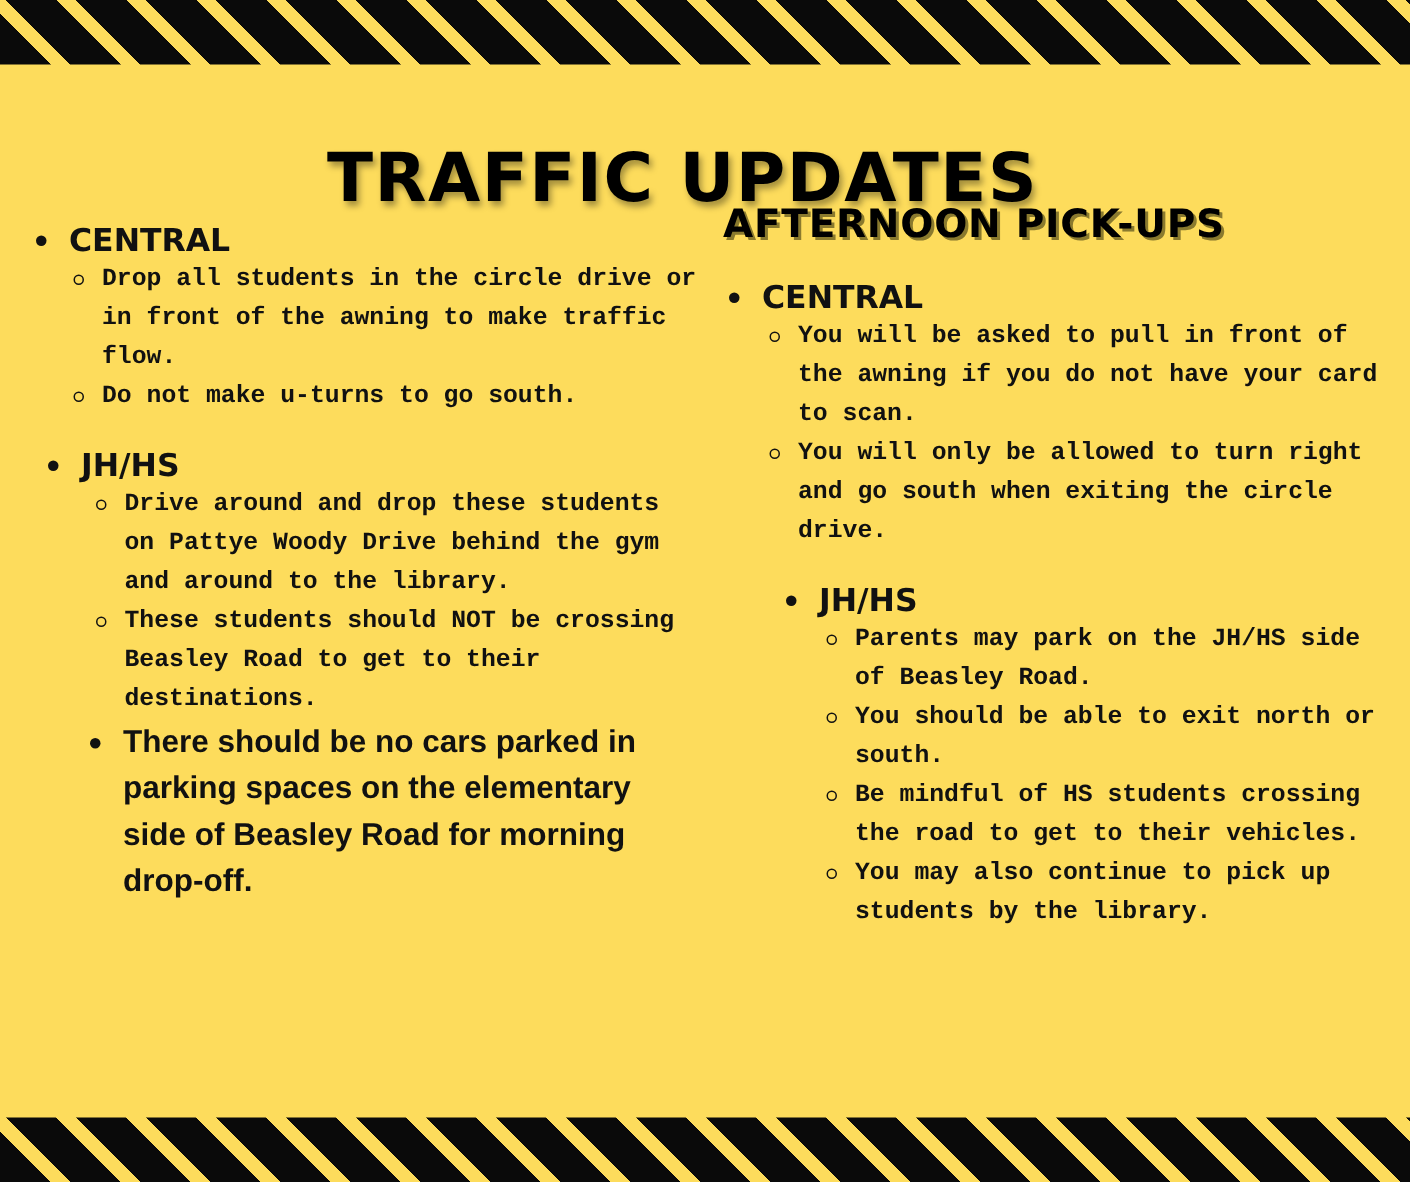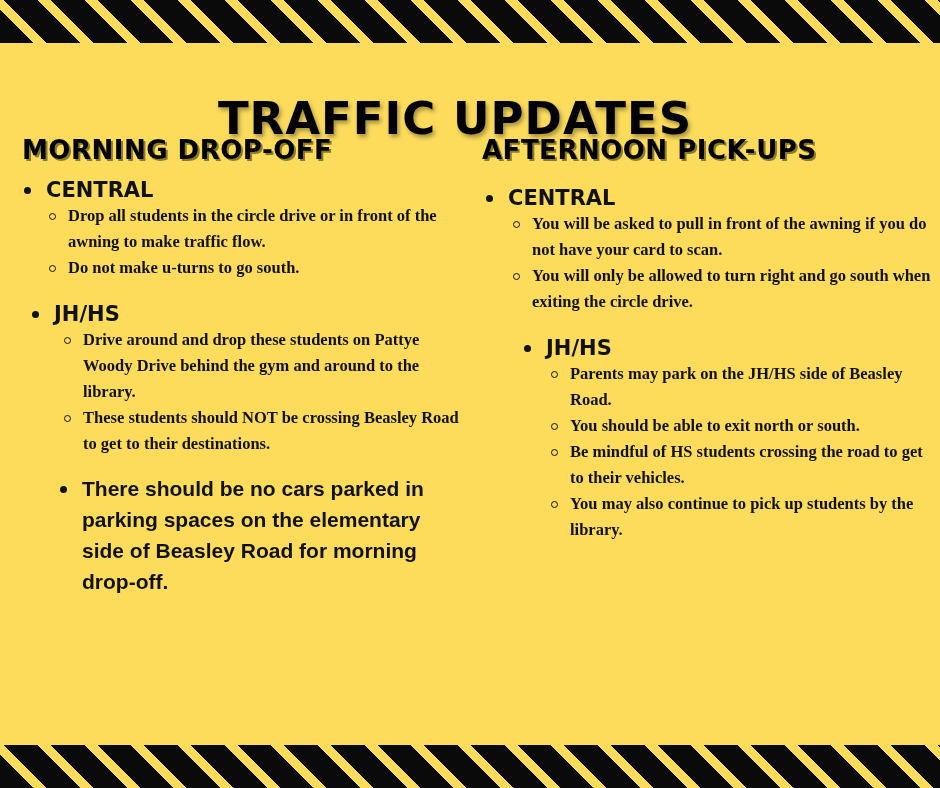--- a/index.html
+++ b/index.html
@@ -43,21 +43,21 @@
     position: relative; padding-left: 24px;
     font-weight: bold; font-size: 21px; line-height: 26px;
   }
   .l1::before {
     content: ""; position: absolute; left: 2px; top: 10px;
     width: 7px; height: 7px; border-radius: 50%; background: #111;
   }
   .l2 {
     position: relative; padding-left: 23px;
     font-weight: bold; font-size: 16.5px; line-height: 26px;
-    font-family: Liberation Serif, serif;
+    font-family: Liberation Mono, monospace;
   }
   .l2::before {
     content: ""; position: absolute; left: 4px; top: 10px;
     width: 5px; height: 5px; border-radius: 50%;
     border: 1.3px solid #111; background: transparent;
   }
   .l2 span, .l1 span { display: block; }
   .big {
     font-size: 21px; line-height: 31px;
     font-family: "Liberation Sans", sans-serif;
@@ -65,21 +65,20 @@
   .big::before { top: 13px; }
 </style>
 </head>
 <body>
 
 <div class="stripe top"></div>
 
 <h1 class="title">TRAFFIC UPDATES</h1>
 
 <div class="col left">
-  <h2 class="heading">MORNING DROP-OFF</h2>
 
   <ul style="margin-top:12px;">
     <li class="l1">
       <span>CENTRAL</span>
       <ul style="margin-left:-1px;">
         <li class="l2">Drop all students in the circle drive or in front of the awning to make traffic flow.</li>
         <li class="l2">Do not make u-turns to go south.</li>
       </ul>
     </li>
   </ul>
@@ -87,21 +86,21 @@
   <ul style="margin-top:20px; margin-left:8px;">
     <li class="l1">
       <span>JH/HS</span>
       <ul style="margin-left:6px;">
         <li class="l2">Drive around and drop these students on Pattye Woody Drive behind the gym and around to the library.</li>
         <li class="l2">These students should NOT be crossing Beasley Road to get to their destinations.</li>
       </ul>
     </li>
   </ul>
 
-  <ul style="margin-top:16px; margin-left:36px;">
+  <ul style="margin-left:36px;">
     <li class="l1 big">
       <span>There should be no cars parked in parking spaces on the elementary side of Beasley Road for morning drop-off.</span>
     </li>
   </ul>
 </div>
 
 <div class="col right">
   <h2 class="heading">AFTERNOON PICK-UPS</h2>
 
   <ul style="margin-top:20px; margin-left:2px;">

